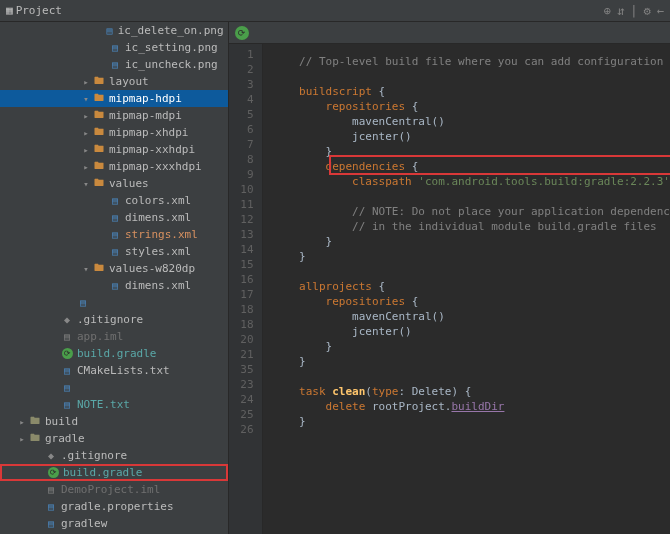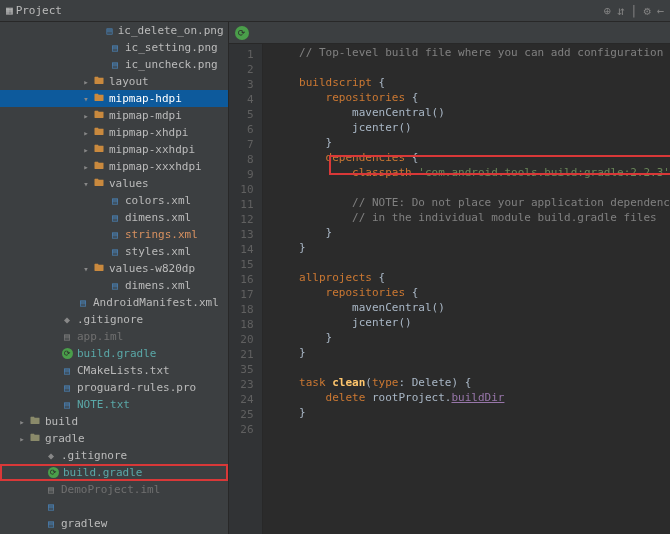--- a/index.html
+++ b/index.html
@@ -107,21 +107,21 @@
   text-align: right;
   padding-right: 8px;
   font-size: 11px;
   line-height: 15px;
   padding-top: 3px;
   border-right: 1px solid #282828;
 }
 .gutter div { height: 15px; }
 .code {
   flex: 1;
-  padding: 1px 0 0 10px;
+  padding: 10px 0 0 10px;
   font-size: 11px;
   line-height: 15px;
   color: #a9b7c6;
   white-space: pre;
   position: relative;
 }
 .code-line { height: 15px; }
 .c-comment { color: #808080; }
 .c-keyword { color: #cc7832; }
 .c-string { color: #6a8759; }
@@ -249,21 +249,20 @@
         <span>values-w820dp</span>
       </div>
       <div class="tree-item " style="padding-left: 96px;">
         <span class="arrow"></span>
         <span class="icon file-blue">▤</span>
         <span>dimens.xml</span>
       </div>
       <div class="tree-item " style="padding-left: 64px;">
         <span class="arrow"></span>
         <span class="icon file-blue">▤</span>
-        <span>AndroidManifest.xml</span>
       </div>
       <div class="tree-item " style="padding-left: 48px;">
         <span class="arrow"></span>
         <span class="icon file-diamond">◆</span>
         <span>.gitignore</span>
       </div>
       <div class="tree-item muted" style="padding-left: 48px;">
         <span class="arrow"></span>
         <span class="icon file-gray">▤</span>
         <span>app.iml</span>
@@ -276,21 +275,20 @@
         <span>build.gradle</span>
       </div>
       <div class="tree-item " style="padding-left: 48px;">
         <span class="arrow"></span>
         <span class="icon file-blue">▤</span>
         <span>CMakeLists.txt</span>
       </div>
       <div class="tree-item " style="padding-left: 48px;">
         <span class="arrow"></span>
         <span class="icon file-blue">▤</span>
-        <span>proguard-rules.pro</span>
       </div>
       <div class="tree-item highlighted-teal" style="padding-left: 48px;">
         <span class="arrow"></span>
         <span class="icon file-blue">▤</span>
         <span>NOTE.txt</span>
       </div>
       <div class="tree-item " style="padding-left: 16px;">
         <span class="arrow">▸</span>
         <span class="icon folder">🖿</span>
         <span>build</span>
@@ -313,20 +311,21 @@
         <span>build.gradle</span>
       </div>
       <div class="tree-item muted" style="padding-left: 32px;">
         <span class="arrow"></span>
         <span class="icon file-gray">▤</span>
         <span>DemoProject.iml</span>
       </div>
       <div class="tree-item " style="padding-left: 32px;">
         <span class="arrow"></span>
         <span class="icon file-blue">▤</span>
+        <span>gradle.properties</span>
       </div>
       <div class="tree-item " style="padding-left: 32px;">
         <span class="arrow"></span>
         <span class="icon file-blue">▤</span>
         <span>gradlew</span>
       </div>
       <div class="tree-item " style="padding-left: 32px;">
         <span class="arrow"></span>
         <span class="icon file-blue">▤</span>
       </div>

